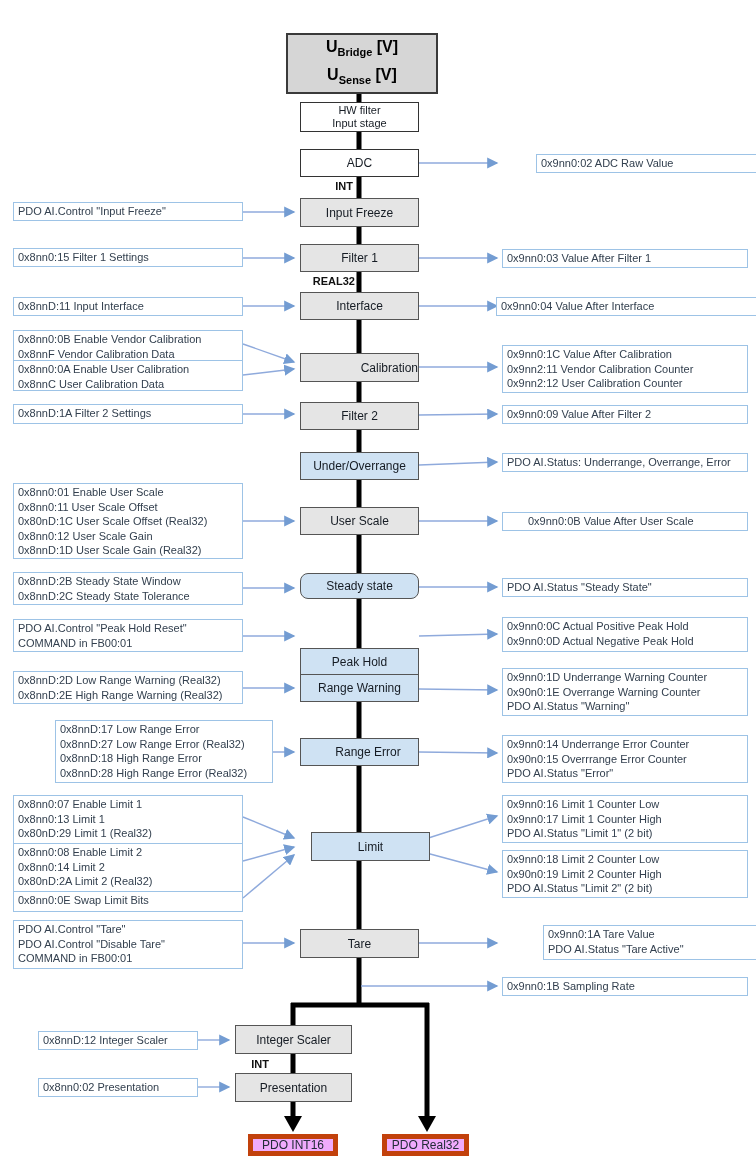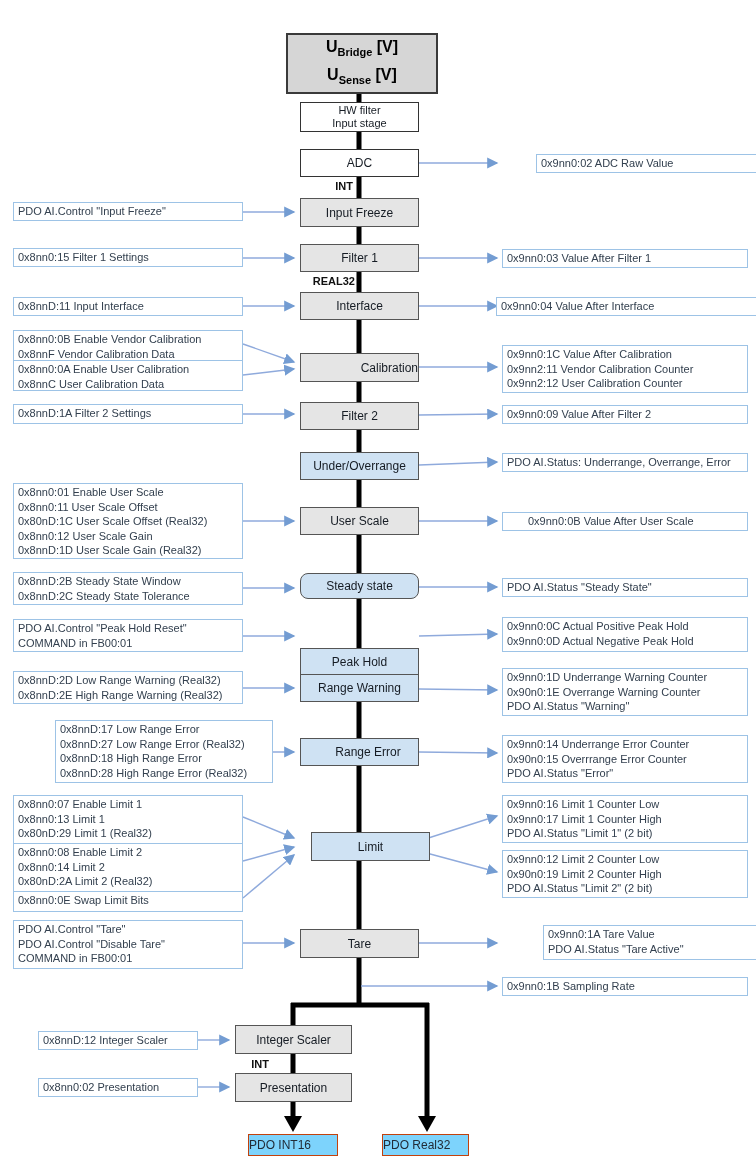--- a/index.html
+++ b/index.html
@@ -11,22 +11,22 @@
          line-height:14.6px;padding:1px 4px;white-space:nowrap;overflow:hidden;}
   .param div{white-space:nowrap;}
   .stage{border:1.6px solid #555;display:flex;align-items:center;justify-content:center;
          font-size:12px;color:#161c24;text-align:center;}
   .orange{background:#e5e5e5;}
   .blue{background:#cfe2f3;}
   .white{background:#ffffff;border:1.4px solid #333;}
   .gray{background:#d6d6d6;border:2px solid #3a3a3a;flex-direction:column;
         font-weight:bold;font-size:16px;color:#000;line-height:21px;}
   .gray sub{font-size:11px;font-weight:bold;}
-  .outline{background:#7dd3fc;border:1px solid #c2410c;display:flex;align-items:center;
-           justify-content:flex-start;font-size:12px;color:#222c38;}
+  .outline{background:#f0abfc;border:5px solid #c2410c;display:flex;align-items:center;
+           justify-content:center;font-size:12px;color:#222c38;}
   .flowlabel{position:absolute;font-size:11px;font-weight:bold;color:#111;text-align:right;}
 </style>
 </head>
 <body>
 
 <div id="canvas">
 
   <svg class="layer" width="756" height="1165" viewBox="0 0 756 1165">
     <defs>
       <marker id="ab" markerWidth="9" markerHeight="8" refX="7" refY="4" orient="auto">
@@ -310,21 +310,21 @@
     <div>PDO AI.Status "Error"</div>
   </div>
 
   <div class="box param" style="left:502px;top:795px;width:246px;height:48px;">
     <div>0x9nn0:16 Limit 1 Counter Low</div>
     <div>0x9nn0:17 Limit 1 Counter High</div>
     <div>PDO AI.Status "Limit 1" (2 bit)</div>
   </div>
 
   <div class="box param" style="left:502px;top:850px;width:246px;height:48px;">
-    <div>0x9nn0:12 Limit 2 Counter Low</div>
+    <div>0x9nn0:18 Limit 2 Counter Low</div>
     <div>0x90n0:19 Limit 2 Counter High</div>
     <div>PDO AI.Status "Limit 2" (2 bit)</div>
   </div>
 
   <div class="box param" style="left:502px;top:925px;width:246px;height:35px;margin-left:41px;">
     <div>0x9nn0:1A Tare Value</div>
     <div>PDO AI.Status "Tare Active"</div>
   </div>
 
   <div class="box param" style="left:502px;top:977px;width:246px;height:19px;">

